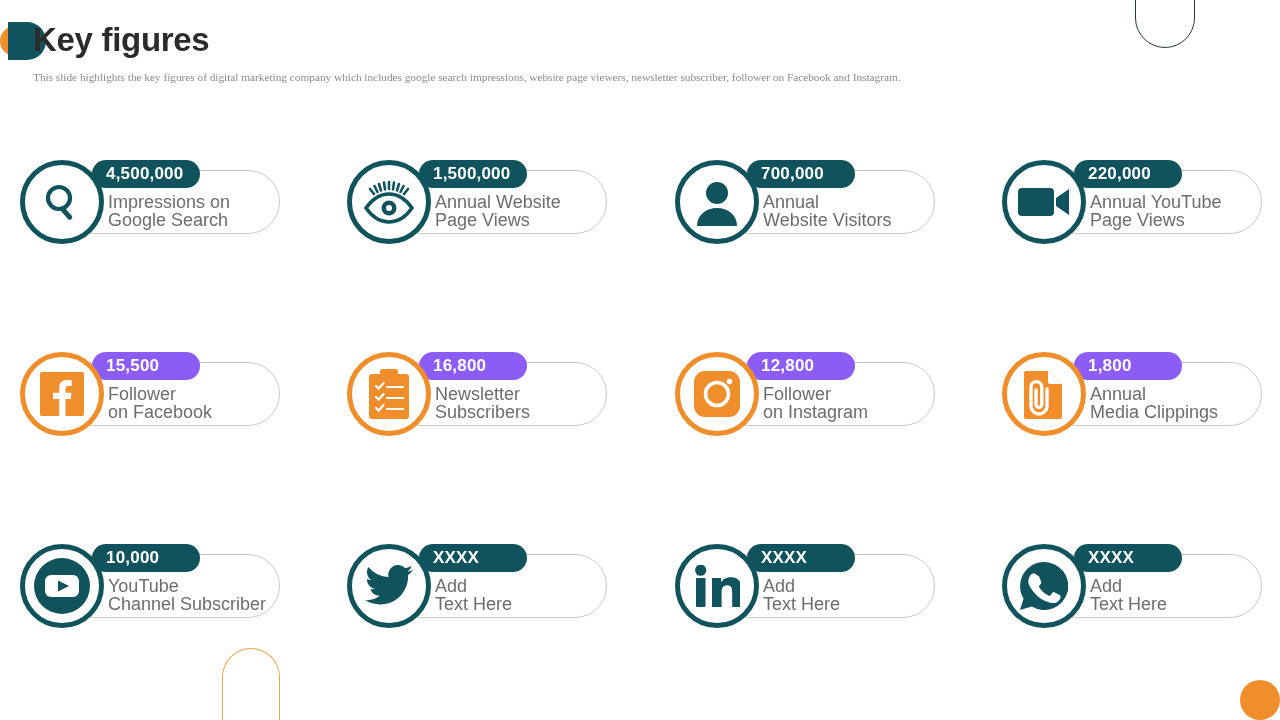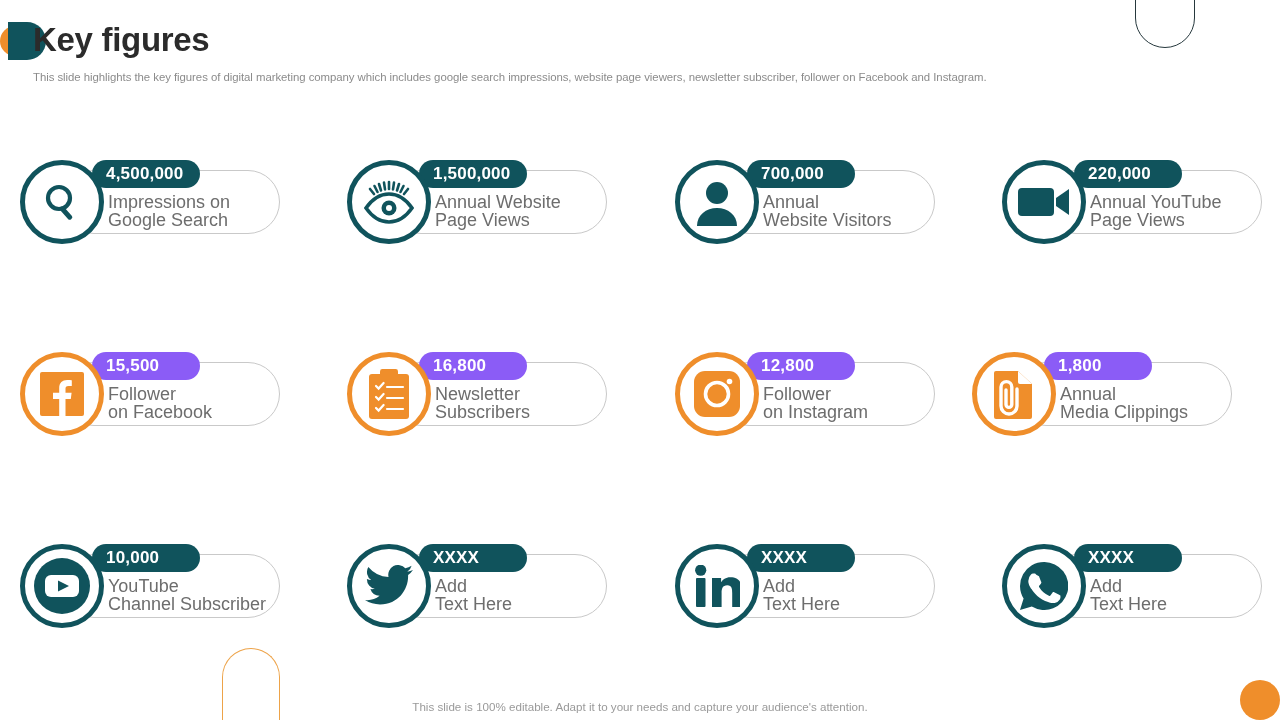--- a/index.html
+++ b/index.html
@@ -46,21 +46,21 @@
 
   
   .page-title {
     position:absolute; left:33px; top:20px;
     font-size:33px; font-weight:700; color:#2b2b2b;
     letter-spacing:-0.3px; line-height:40px;
   }
   .page-subtitle {
     position:absolute; left:33px; top:69px;
     font-size:11.4px; color:#8b8b8b; line-height:17px;
-    white-space:nowrap; letter-spacing:-0.05px;
+    white-space:nowrap; letter-spacing:-0.05px;font-family:Liberation Serif, serif;
   }
   .footer-note {
     position:absolute; left:0; top:700px; width:1280px;
     text-align:center; font-size:11.6px; color:#9a9a9a;
   }
 
   
   .grid { position:absolute; left:0; top:0; width:1204px; height:720px; }
   .card { position:absolute; width:260px; height:84px; }
 
@@ -228,21 +228,21 @@
         <div class="icon-ring" style="color: rgb(239, 142, 43);">
           <svg width="46" height="46" viewBox="0 0 46 46">
             <g fill="#ef8e2b">
               <rect x="0" y="0" width="46" height="46" rx="11"></rect>
               <circle cx="23" cy="23" r="11.5" fill="none" stroke="#fff" stroke-width="3.6"></circle>
               <circle cx="35.5" cy="10.5" r="2.8" fill="#fff"></circle>
             </g>
           </svg>
         </div>
       </div>
-      <div class="card orange" style="left: 972px; top: 352px;">
+      <div class="card orange" style="left: 1002px; top: 352px;">
         <div class="pill"></div>
         <div class="badge">1,800</div>
         <div class="desc">Annual
 Media Clippings</div>
         <div class="icon-ring" style="color: rgb(239, 142, 43);">
           <svg width="40" height="50" viewBox="0 0 40 50">
             <g fill="#ef8e2b">
               <path d="M2 2h22l14 13v33a2 2 0 0 1-2 2H2a2 2 0 0 1-2-2V4a2 2 0 0 1 2-2z"></path>
               <path d="M24 2l14 13H26a2 2 0 0 1-2-2z" fill="#fff"></path>
               <path d="M23 20v17a8 8 0 0 1-16 0V18a5.4 5.4 0 0 1 10.8 0v17.5a2.9 2.9 0 0 1-5.8 0V21" fill="none" stroke="#fff" stroke-width="3.4" stroke-linecap="round"></path>
@@ -302,14 +302,13 @@
           <svg width="48" height="48" viewBox="0 0 48 48">
             <g fill="#10535c">
               <path d="M24 0a24 24 0 0 0-20.4 36.6L0 48l11.8-3.5A24 24 0 1 0 24 0z"></path>
               <path d="M16.3 12.8c-.6-1.3-1.2-1.3-1.7-1.4h-1.5a2.9 2.9 0 0 0-2.1 1 8.8 8.8 0 0 0-2.7 6.5c0 3.9 2.8 7.6 3.2 8.1s5.5 8.8 13.6 12c6.7 2.6 8.1 2.1 9.6 2a7.9 7.9 0 0 0 5.3-3.7 6.5 6.5 0 0 0 .4-3.7c-.2-.3-.6-.5-1.3-.9l-4.9-2.4c-.7-.2-1.1-.4-1.6.3l-2.2 2.9c-.4.5-.8.6-1.5.2a19.7 19.7 0 0 1-5.8-3.6 21.8 21.8 0 0 1-4-5c-.4-.7 0-1.1.3-1.5l1.1-1.3a4.8 4.8 0 0 0 .7-1.2 1.3 1.3 0 0 0 0-1.3c-.2-.4-1.6-4-2.2-5.5z" fill="#fff"></path>
             </g>
           </svg>
         </div>
       </div>
     </div>
 
-  <div class="footer-note">This slide is 100% editable. Adapt it to your needs and capture your audience's attention.</div>
 </div>
 
 </body></html>

